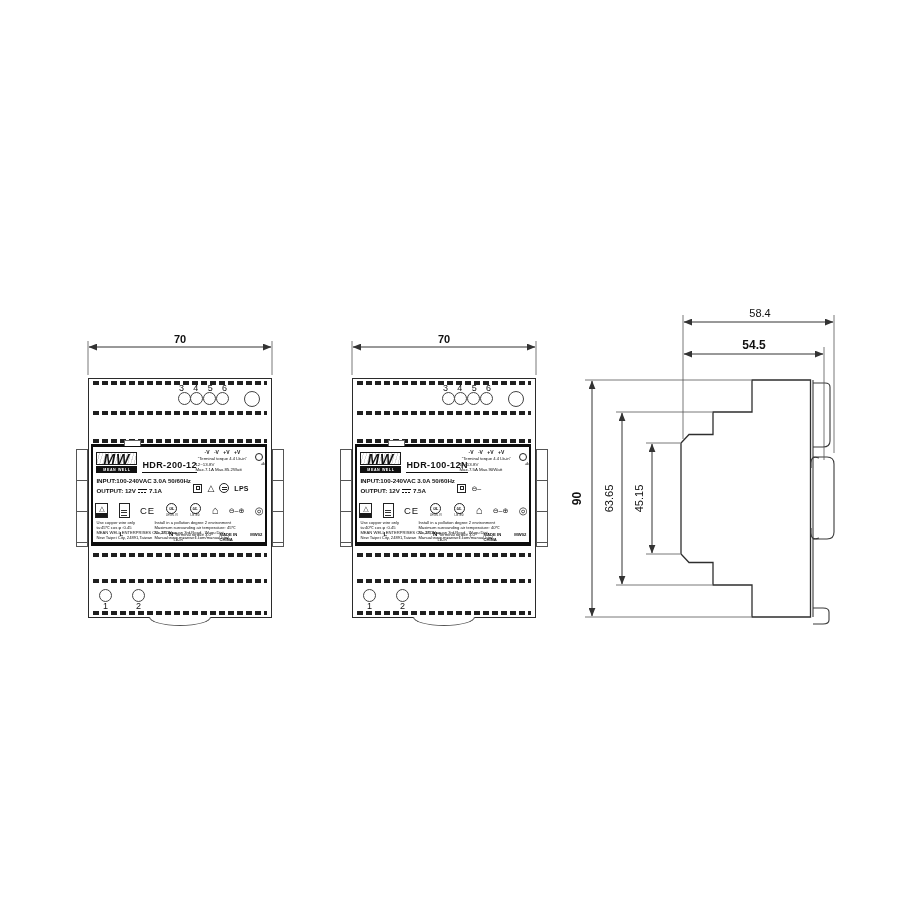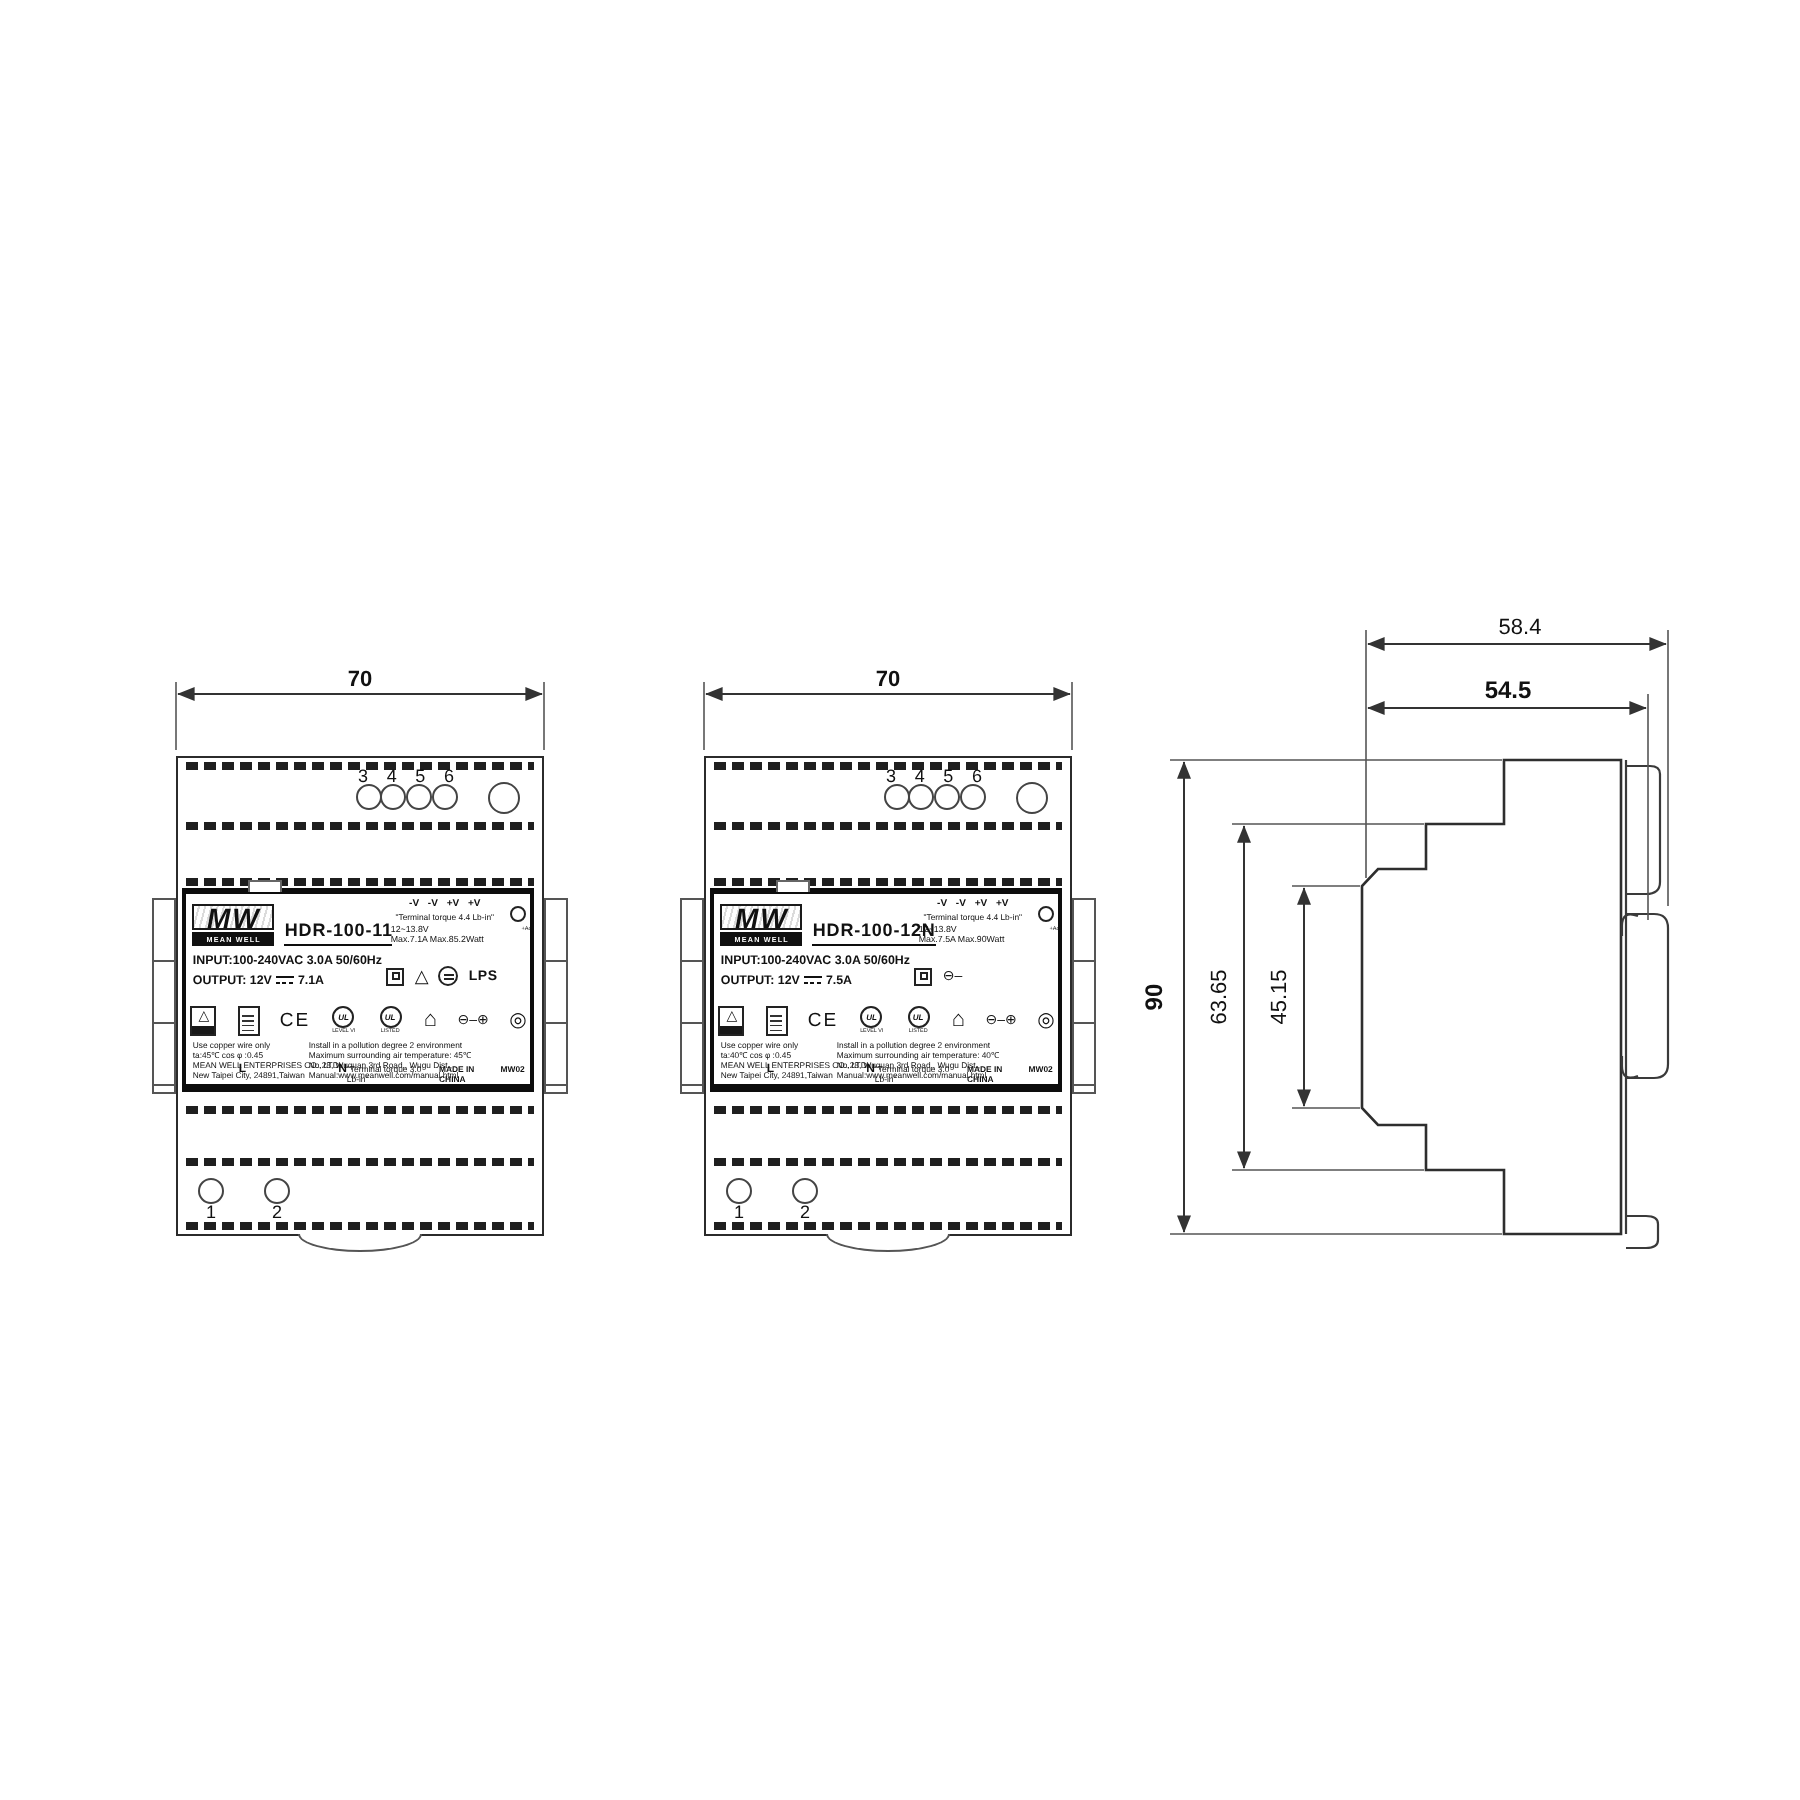--- a/index.html
+++ b/index.html
@@ -117,21 +117,21 @@
       <div class="hole"></div>
       <div class="strip" style="top:32px"></div>
       <div class="strip" style="top:60px"></div>
 
       <div class="label">
         <div class="notch"></div>
         <div class="logo">
           <div class="logo-mw">MW</div>
           <div class="logo-bar">MEAN WELL</div>
         </div>
-        <div class="model">HDR-100-11</div>
+        <div class="model">HDR-200-12</div>
         <div class="trb">
           <div class="pol">-V  -V  +V  +V</div>
           <div class="tq">"Terminal torque 4.4 Lb-in"</div>
           <div class="vm">
             <div>12~13.8V</div>
             <div>Max.7.1A   Max.85.2Watt</div>
           </div>
         </div>
         <div class="vadj"></div>
         <div class="vadjt">+Adj</div>

